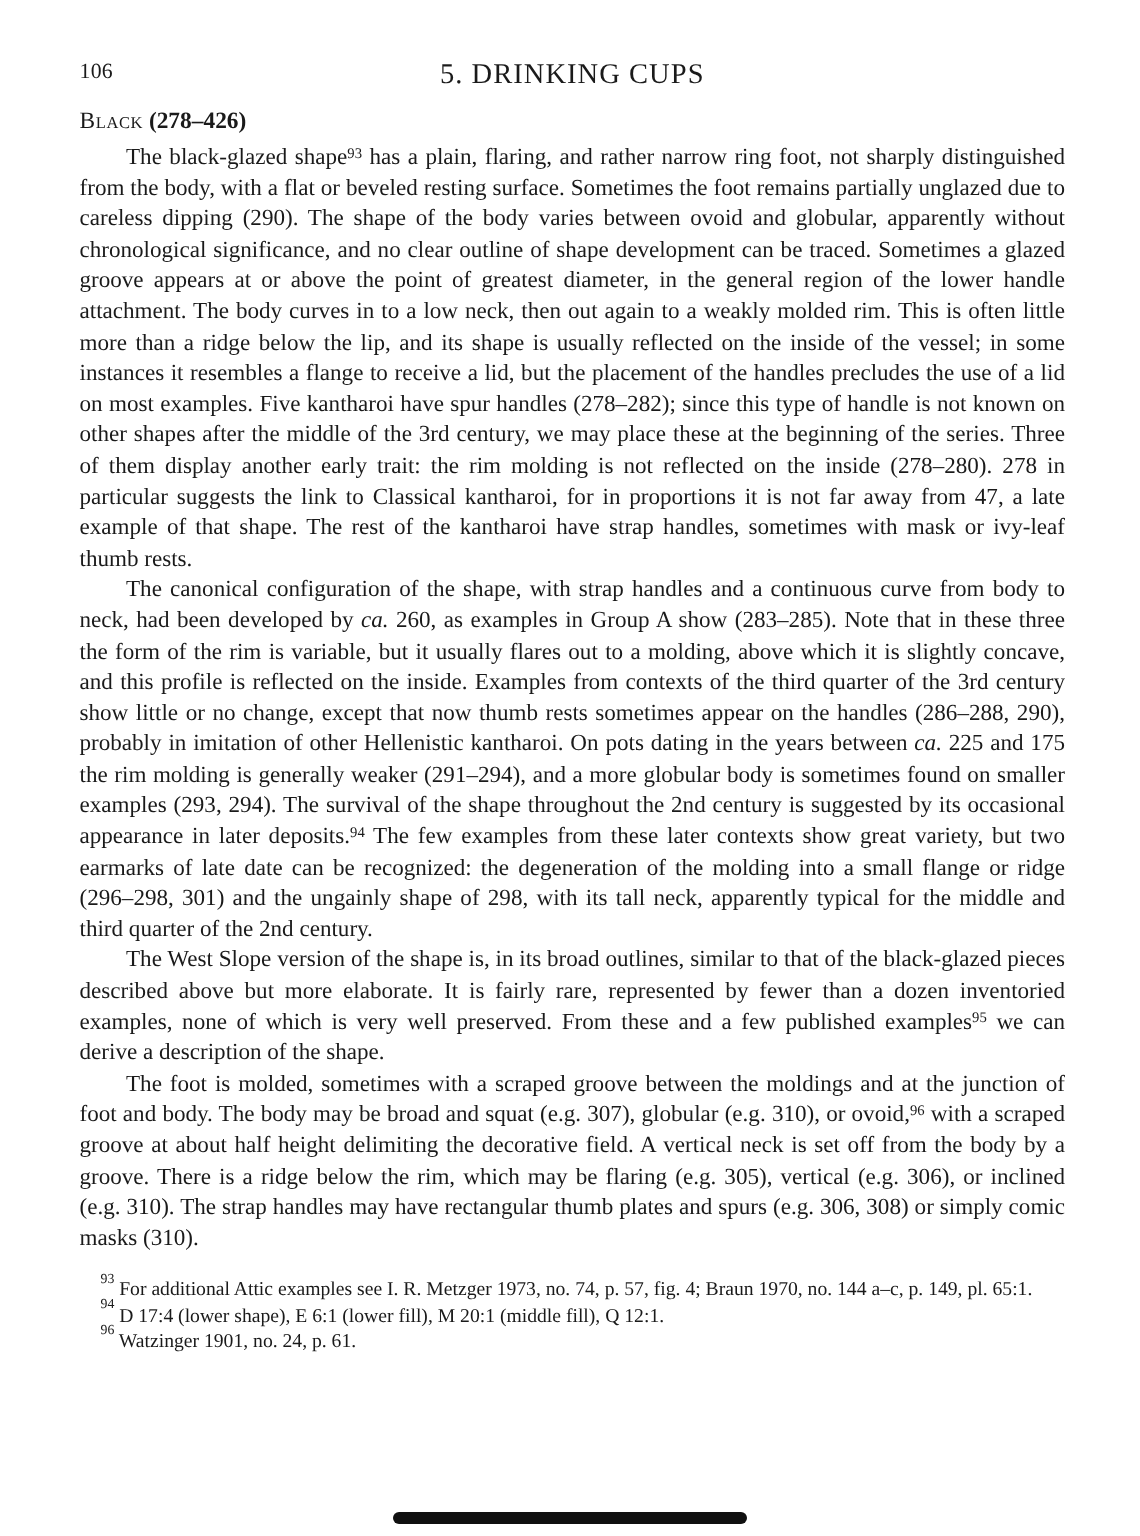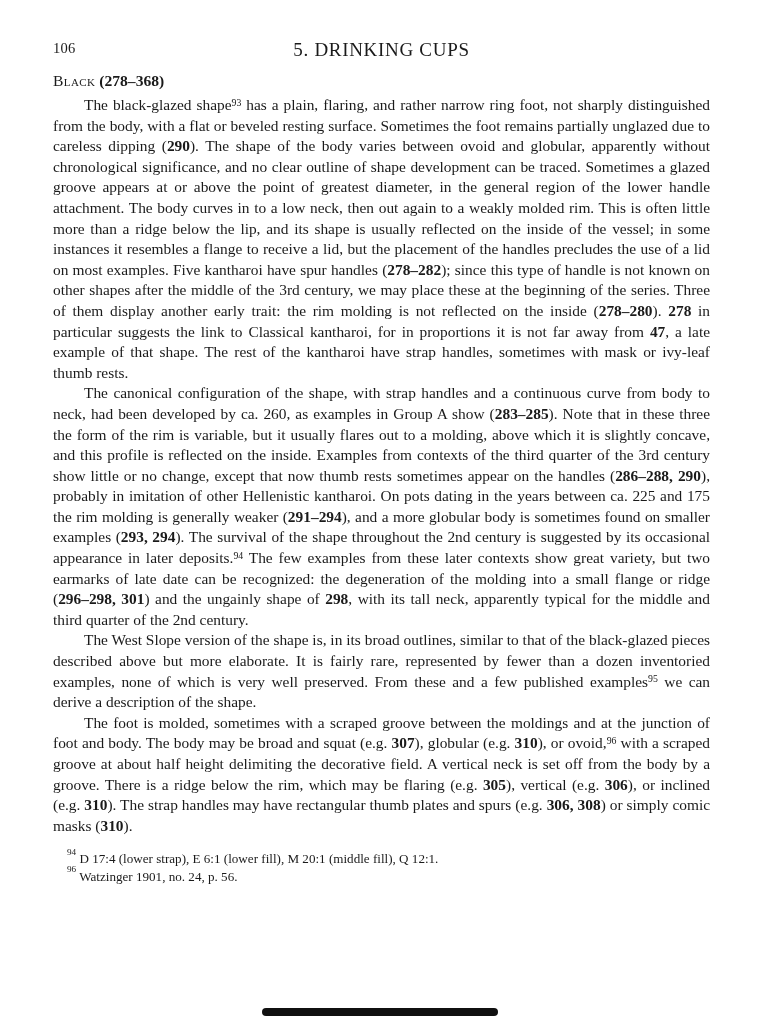--- a/index.html
+++ b/index.html
@@ -21,22 +21,22 @@
 
   .heading { font-size: 15.6px; font-weight: normal; margin: 14px 0 5px; }
   .sc  { font-variant: small-caps; letter-spacing: .4px; }
   .rng { font-weight: bold; }
 
   .body-par {
     margin: 0;
     font-size: 15.4px; line-height: 20.6px;
     text-align: justify; text-indent: 31px;
   }
-  .b   { font-weight: bold; }
-  .i   { }
+  .b   { font-weight: normal; }
+  .i   { font-style: italic; }
   .sup { font-size: 9.8px; position: relative; top: -4.5px; line-height: 0; }
 
   .footnotes { margin-top: 14px; font-size: 13.1px; line-height: 17.4px; }
   .footnote  { margin: 0; text-align: justify; text-indent: 14px; }
   .fn-num    { font-size: 9.2px; position: relative; top: -3.5px; line-height: 0; }
 
   .home-indicator {
     position: absolute; left: 50%; bottom: 8px;
     transform: translateX(-50%);
     width: 236px; height: 8px; border-radius: 4.5px;
@@ -47,30 +47,31 @@
 <body>
 
 <div class="page">
 
   <header class="page-header">
     <span class="page-number">106</span>
     <span class="running-head">5. DRINKING CUPS</span>
   </header>
 
   <section class="section">
-    <h2 class="heading"><span class="sc">Black</span><span class="rng"> (278–368)</span></h2>
+    <h2 class="heading"><span class="sc">Black</span><span class="rng"> (278–426)</span></h2>
     <p class="body-par">The black-glazed shape<span class="sup">93</span> has a plain, flaring, and rather narrow ring foot, not sharply distinguished from the body, with a flat or beveled resting surface. Sometimes the foot remains partially unglazed due to careless dipping (<span class="b">290</span>). The shape of the body varies between ovoid and globular, apparently without chronological significance, and no clear outline of shape development can be traced. Sometimes a glazed groove appears at or above the point of greatest diameter, in the general region of the lower handle attachment. The body curves in to a low neck, then out again to a weakly molded rim. This is often little more than a ridge below the lip, and its shape is usually reflected on the inside of the vessel; in some instances it resembles a flange to receive a lid, but the placement of the handles precludes the use of a lid on most examples. Five kantharoi have spur handles (<span class="b">278–282</span>); since this type of handle is not known on other shapes after the middle of the 3rd century, we may place these at the beginning of the series. Three of them display another early trait: the rim molding is not reflected on the inside (<span class="b">278–280</span>). <span class="b">278</span> in particular suggests the link to Classical kantharoi, for in proportions it is not far away from <span class="b">47</span>, a late example of that shape. The rest of the kantharoi have strap handles, sometimes with mask or ivy-leaf thumb rests.</p>
     <p class="body-par">The canonical configuration of the shape, with strap handles and a continuous curve from body to neck, had been developed by <span class="i">ca.</span> 260, as examples in Group A show (<span class="b">283–285</span>). Note that in these three the form of the rim is variable, but it usually flares out to a molding, above which it is slightly concave, and this profile is reflected on the inside. Examples from contexts of the third quarter of the 3rd century show little or no change, except that now thumb rests sometimes appear on the handles (<span class="b">286–288, 290</span>), probably in imitation of other Hellenistic kantharoi. On pots dating in the years between <span class="i">ca.</span> 225 and 175 the rim molding is generally weaker (<span class="b">291–294</span>), and a more globular body is sometimes found on smaller examples (<span class="b">293, 294</span>). The survival of the shape throughout the 2nd century is suggested by its occasional appearance in later deposits.<span class="sup">94</span> The few examples from these later contexts show great variety, but two earmarks of late date can be recognized: the degeneration of the molding into a small flange or ridge (<span class="b">296–298, 301</span>) and the ungainly shape of <span class="b">298</span>, with its tall neck, apparently typical for the middle and third quarter of the 2nd century.</p>
   </section>
 
   <section class="section">
     <p class="body-par">The West Slope version of the shape is, in its broad outlines, similar to that of the black-glazed pieces described above but more elaborate. It is fairly rare, represented by fewer than a dozen inventoried examples, none of which is very well preserved. From these and a few published examples<span class="sup">95</span> we can derive a description of the shape.</p>
     <p class="body-par">The foot is molded, sometimes with a scraped groove between the moldings and at the junction of foot and body. The body may be broad and squat (e.g. <span class="b">307</span>), globular (e.g. <span class="b">310</span>), or ovoid,<span class="sup">96</span> with a scraped groove at about half height delimiting the decorative field. A vertical neck is set off from the body by a groove. There is a ridge below the rim, which may be flaring (e.g. <span class="b">305</span>), vertical (e.g. <span class="b">306</span>), or inclined (e.g. <span class="b">310</span>). The strap handles may have rectangular thumb plates and spurs (e.g. <span class="b">306, 308</span>) or simply comic masks (<span class="b">310</span>).</p>
   </section>
 
   <footer class="footnotes">
-    <p class="footnote"><sup class="fn-num">94</sup><span class="fn-text"> D 17:4 (lower strap), E 6:1 (lower fill), M 20:1 (middle fill), Q 12:1.</span></p>
-    <p class="footnote"><sup class="fn-num">96</sup><span class="fn-text"> Watzinger 1901, no. 24, p. 56.</span></p>
+    <p class="footnote"><sup class="fn-num">93</sup><span class="fn-text"> For additional Attic examples see I. R. Metzger 1973, no. 74, p. 57, fig. 4; Braun 1970, no. 144 a–c, p. 149, pl. 65:1.</span></p>
+    <p class="footnote"><sup class="fn-num">94</sup><span class="fn-text"> D 17:4 (lower shape), E 6:1 (lower fill), M 20:1 (middle fill), Q 12:1.</span></p>
+    <p class="footnote"><sup class="fn-num">96</sup><span class="fn-text"> Watzinger 1901, no. 24, p. 61.</span></p>
   </footer>
 
 </div>
 
 <div class="home-indicator"></div>
 
 </body></html>

